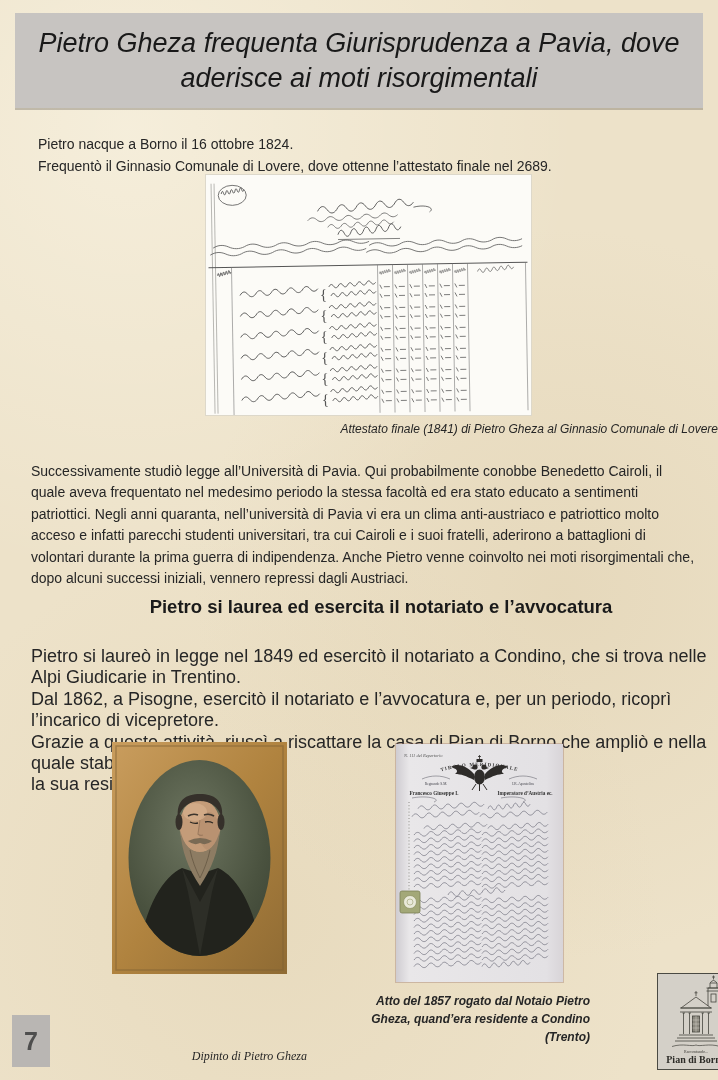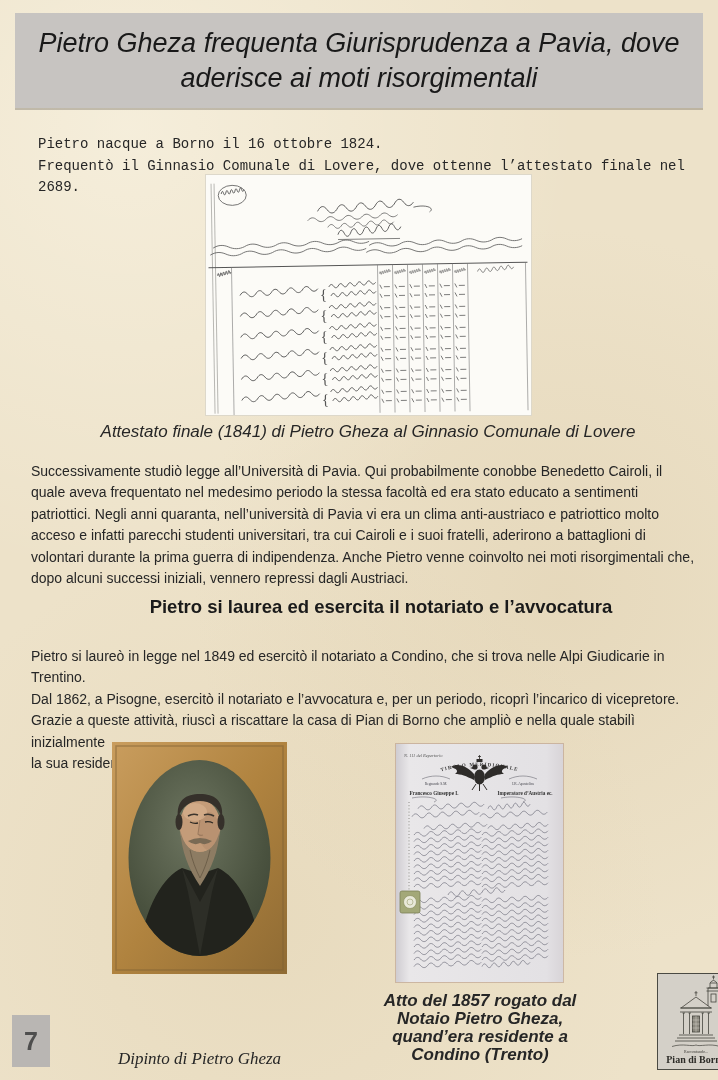--- a/index.html
+++ b/index.html
@@ -14,30 +14,30 @@
   }
   .banner{
     position:absolute; left:15px; top:13px; width:688px; height:95px;
     background:#c7c4c1; box-shadow:0 2px 0 rgba(110,104,94,.38);
     display:flex; align-items:center; justify-content:center; text-align:center;
   }
   .banner-title{
     font-style:italic; font-size:27px; line-height:35px; color:#191919;
     max-width:648px;
   }
-  .intro{position:absolute; left:38px; top:134px; width:660px; font-size:14px; line-height:21.5px;font-family:Liberation Mono, monospace;}
+  .intro{position:absolute; left:38px; top:134px; width:660px; font-size:14px; line-height:21.5px;}
   .figure-attestato{
     position:absolute; left:205px; top:174px; width:325px; height:240px;
     background:#fbfaf6; border:1px solid #ddd8ca;
   }
-  .caption{font-style:italic; font-size:17px; color:#262626; text-align:center;}
+  .caption{font-style:italic; font-size:12px; color:#262626; text-align:right;}
   .caption-attestato{position:absolute; left:18px; top:422px; width:700px;}
   .par-pavia{position:absolute; left:31px; top:461px; width:666px; font-size:14px; line-height:21.4px;}
   .heading2{position:absolute; left:0; top:596px; width:718px; text-align:center; font-weight:bold; font-size:18.5px; color:#1a1a1a;margin-left:22px;}
-  .par-notariato{position:absolute; left:31px; top:646px; width:680px; font-size:14px; line-height:21.4px;}
+  .par-notariato{position:absolute; left:31px; top:646px; width:680px; font-size:18px; line-height:21.4px;}
   .figure-portrait{position:absolute; left:112px; top:742px; width:175px; height:232px;}
   .figure-atto{position:absolute; left:396px; top:744px; width:167px; height:238px; box-shadow:0 0 0 1px rgba(150,110,100,.35);}
   .caption-dipinto{position:absolute; left:92px; top:1049px; width:215px;font-family:Liberation Serif, serif;}
   .caption-atto{position:absolute; left:370px; top:992px; width:220px; line-height:18px;font-weight:bold;}
   .page-number{
     position:absolute; left:12px; top:1015px; width:38px; height:52px;
     background:#b9b6b3; display:flex; align-items:center; justify-content:center;
     font-size:25px; font-weight:bold; color:#4e4e4e;
   }
   .logo-box{

